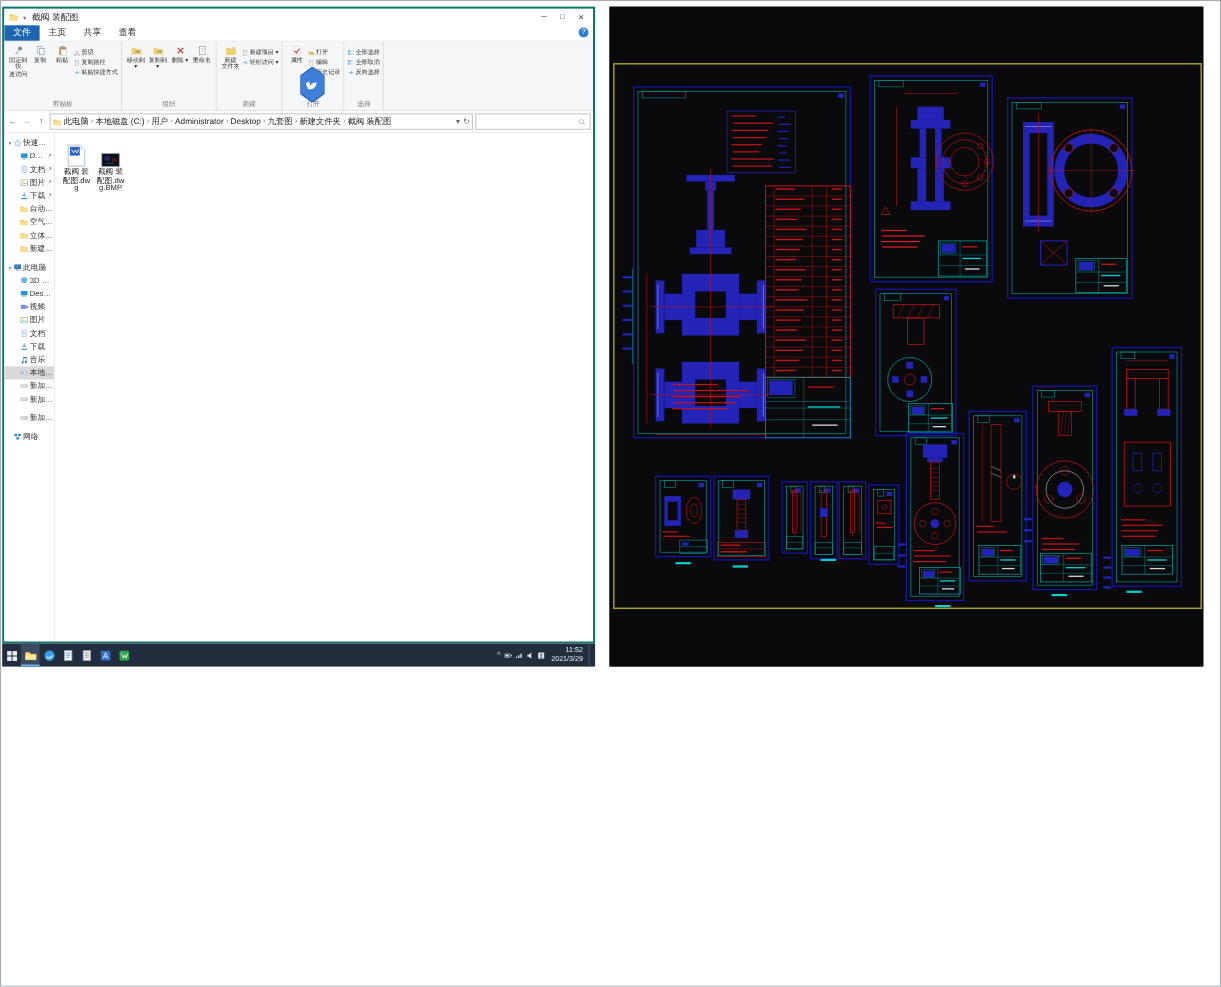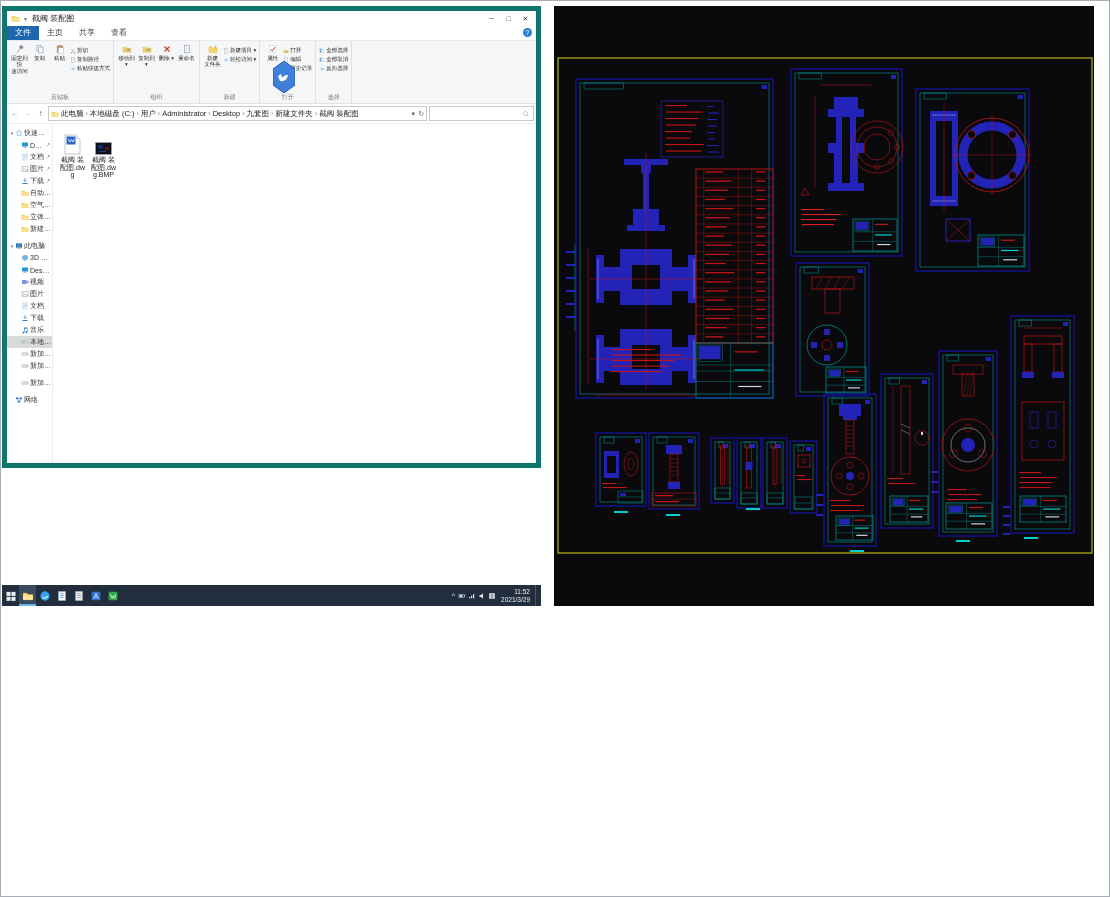--- a/index.html
+++ b/index.html
@@ -1,18 +1,18 @@
 <!DOCTYPE html>
 <html><head>
 <meta charset="utf-8">
 <style>
 html,body{margin:0;padding:0;background:#fff}
 .stage{position:relative;width:1110px;height:897px;background:#fff;border:1px solid #a8adb3;box-sizing:border-box;font-family:"Liberation Sans",sans-serif;overflow:hidden}
 
-.explorer{position:absolute;left:1px;top:5px;width:539px;height:462px;background:#fff;border:5px solid #0f766e;box-sizing:border-box;display:flex;flex-direction:column}
+.explorer{position:absolute;left:1px;top:5px;width:539px;height:579px;background:#fff;border:2px solid #0f766e;box-sizing:border-box;display:flex;flex-direction:column}
 .titlebar{height:15px;display:flex;align-items:center;padding:0 2px;background:#fff;flex:none}
 .titlebar .tico{width:9px;height:9px;margin:0 2px;flex:none}
 .qatbtn{font-size:6px;color:#777;padding:0 2px}
 .wtitle{font-size:8px;color:#222;margin-left:3px;white-space:nowrap;overflow:hidden}
 .wcontrols{margin-left:auto;display:flex}
 .wc{width:17px;height:14px;font-size:7px;color:#444;display:flex;align-items:center;justify-content:center}
 .tabsrow{height:14px;display:flex;align-items:center;background:#fff;border-bottom:1px solid #e9e9e9;flex:none}
 .tab{height:14px;line-height:14px;padding:0 8px;font-size:8px;color:#333}
 .tab.filetab{background:#1f66b0;color:#fff}
 .helpico{margin-left:auto;margin-right:4px;width:9px;height:9px;border-radius:50%;background:#2a7fd4;color:#fff;font-size:7px;line-height:9px;text-align:center;margin-bottom:2px}

